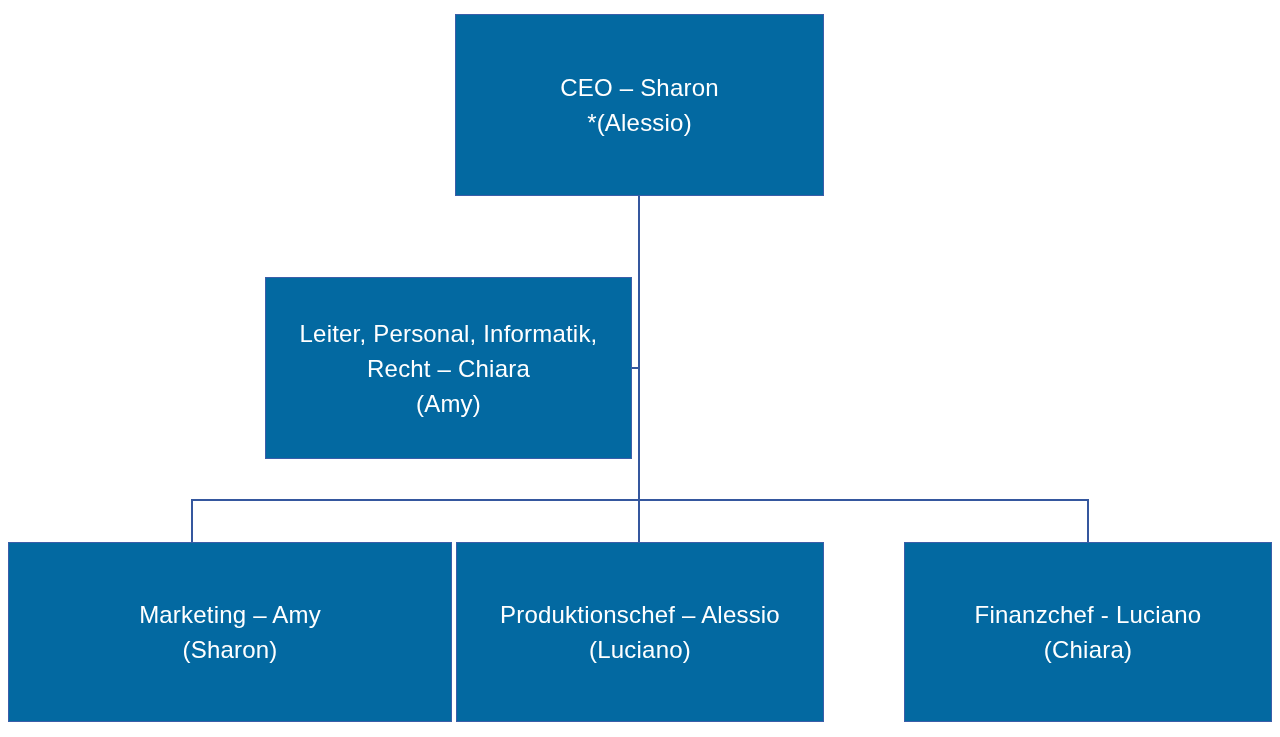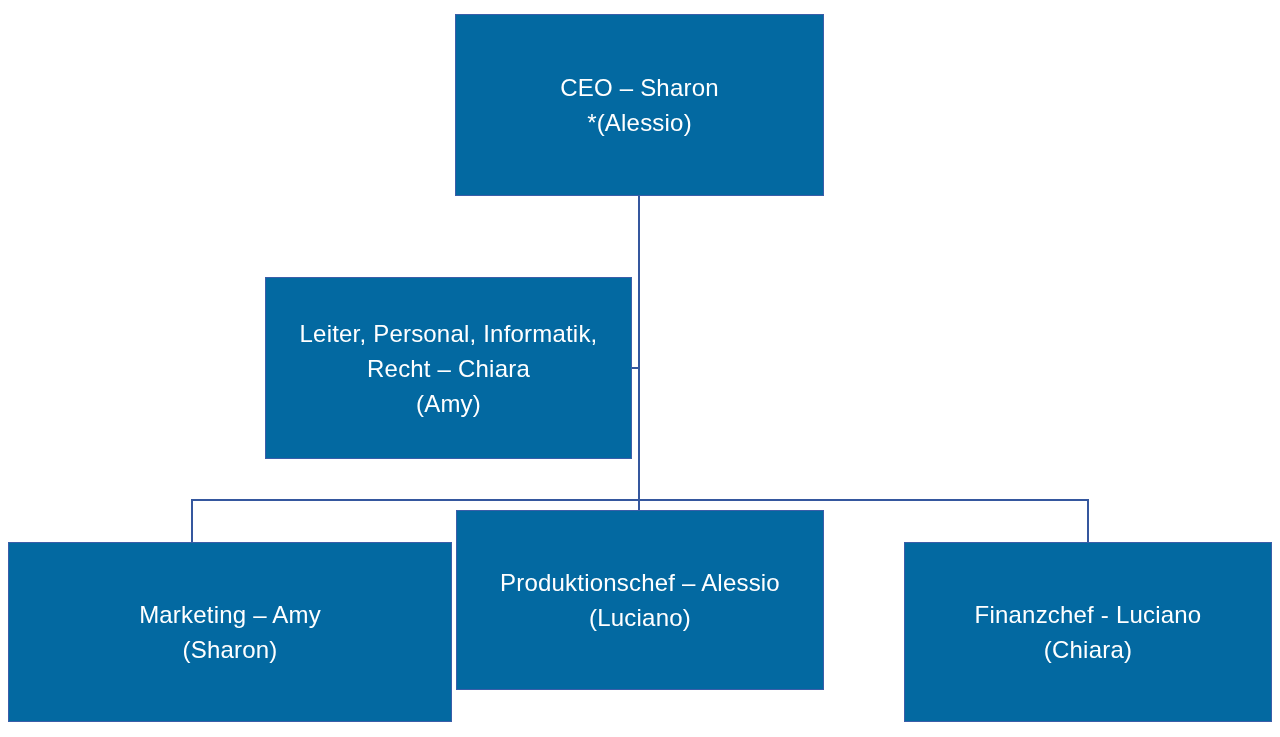--- a/index.html
+++ b/index.html
@@ -26,21 +26,21 @@
     white-space: pre-line;
     letter-spacing: 0.2px;
   }
   .connector {
     position: absolute;
     background: #35579E;
   }
   #node-ceo        { left: 455px; top: 14px;  width: 369px; height: 182px; }
   #node-staff      { left: 233px; top: 277px; width: 367px; height: 182px; margin-left: 32px; }
   #node-marketing  { left: 8px;   top: 542px; width: 444px; height: 180px; }
-  #node-production { left: 456px; top: 510px; width: 368px; height: 180px; text-align: center; }
+  #node-production { left: 456px; top: 542px; width: 368px; height: 180px; text-align: center; }
   #node-finance    { left: 904px; top: 542px; width: 368px; height: 180px; }
 
   #conn-v-main     { left: 638px;  top: 196px; width: 2px;   height: 346px; }
   #conn-stub       { left: 600px;  top: 367px; width: 38px;  height: 2px; }
   #conn-h-rail     { left: 191px;  top: 499px; width: 898px; height: 2px; }
   #conn-drop-left  { left: 191px;  top: 499px; width: 2px;   height: 43px; }
   #conn-drop-right { left: 1087px; top: 499px; width: 2px;   height: 43px; }
 </style>
 </head>
 <body>

